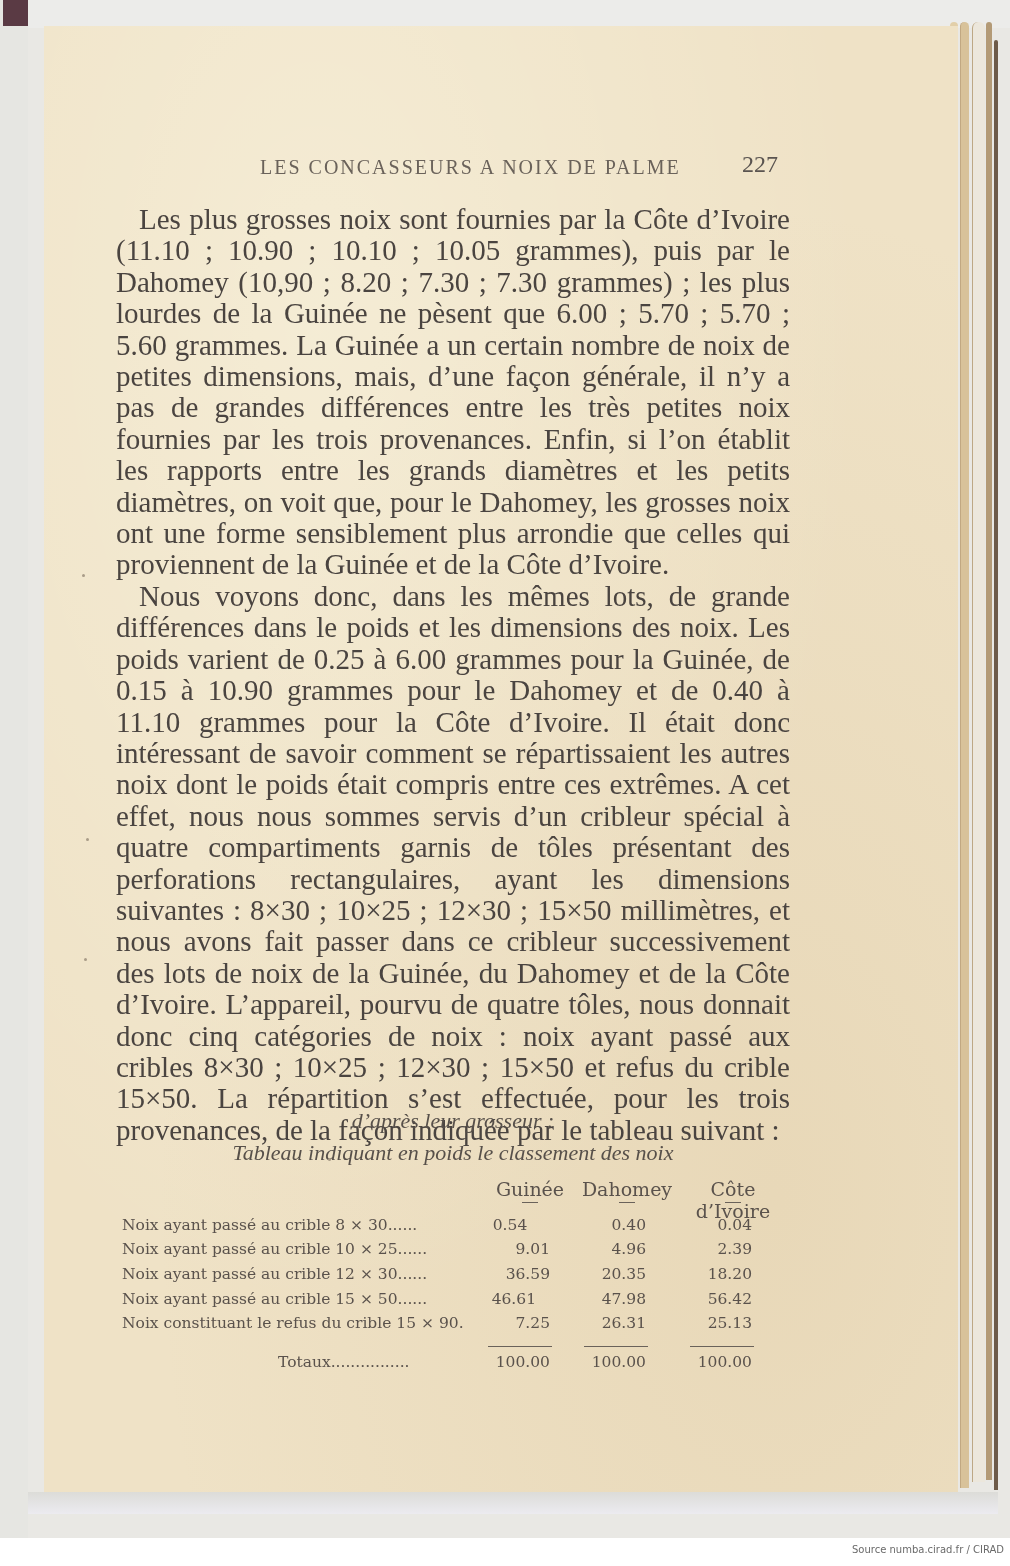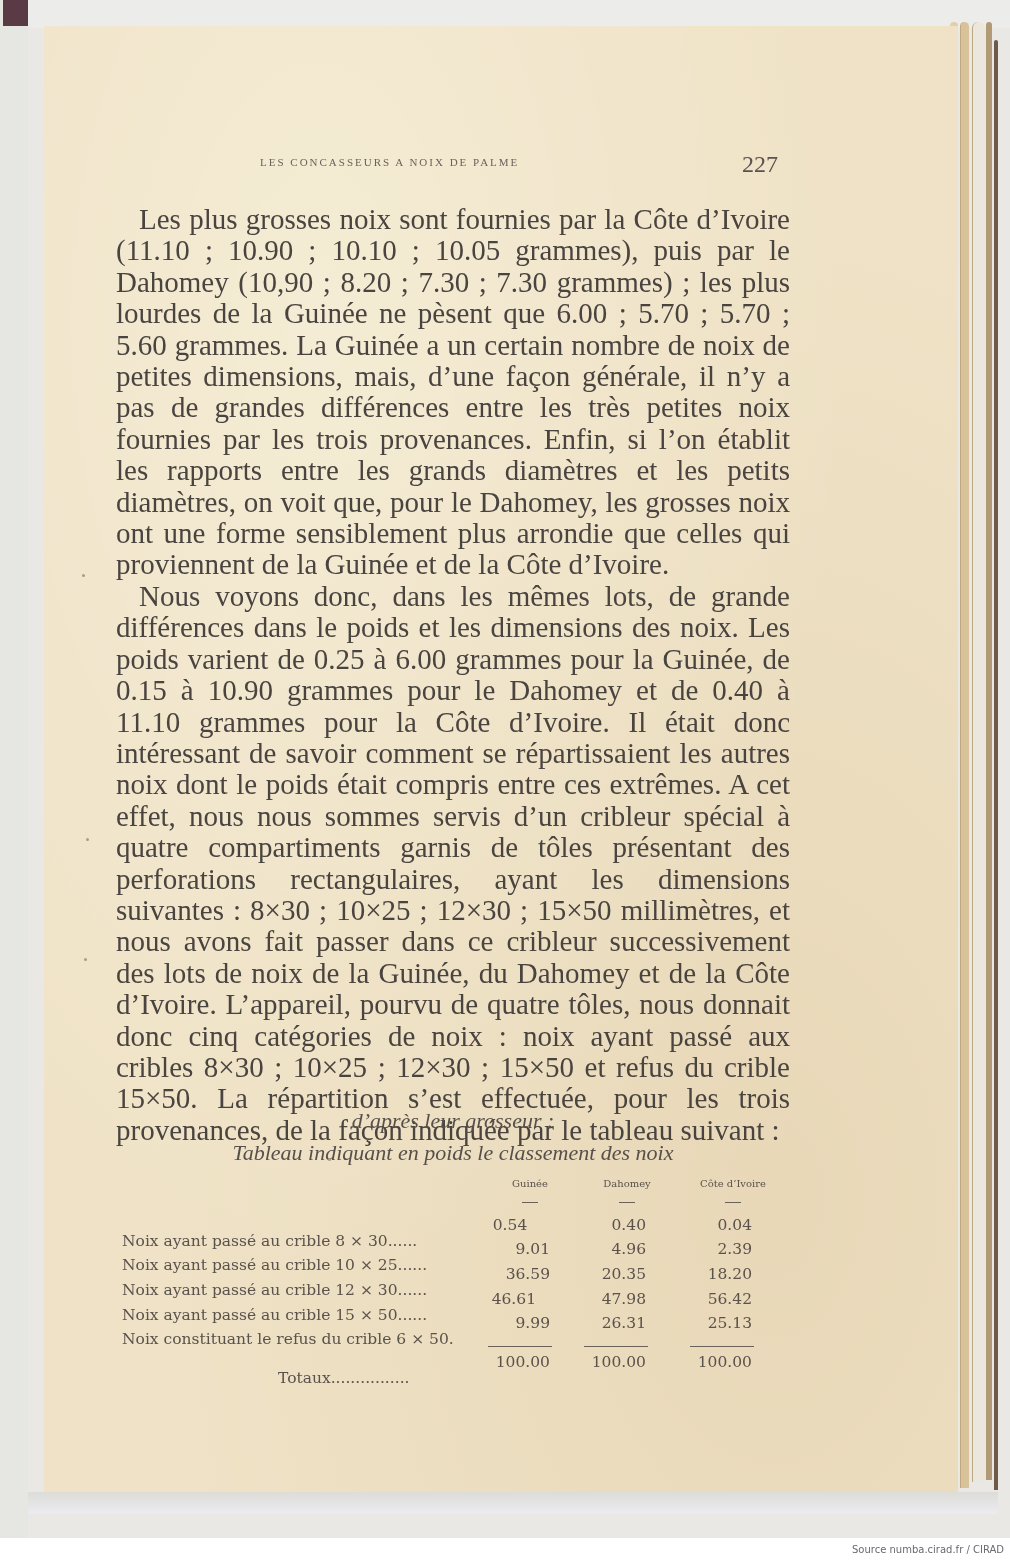--- a/index.html
+++ b/index.html
@@ -38,21 +38,21 @@
   .edge2 { left:960px; height:1466px; background:#d8c29a; border-left:1px solid #c1a882; }
   .edge3 { left:972px; height:1460px; background:#ece7dc; border-left:1px solid #bda885; width:12px; }
   .edge4 { left:986px; height:1458px; background:#b39a76; width:6px; }
   .edge5 { left:994px; height:1450px; background:#6d5a48; width:4px; top:40px; }
   .bottom-shade {
     position:absolute; left:28px; top:1492px; width:970px; height:22px;
     background:linear-gradient(#dcdcd8, #ecebf0);
   }
   .running-head {
     position:absolute; top:156px; left:260px; width:520px;
-    font-size:11px; letter-spacing:2px; color:#6a625a;
+    font-size:20px; letter-spacing:2px; color:#6a625a;
     text-transform:uppercase;
   }
   .page-number {
     position:absolute; top:151px; left:742px;
     font-size:24px; color:#5a5450;
   }
   .body-text {
     position:absolute; left:116px; top:204px; width:674px;
     font-size:29px; line-height:31.4px; color:#4a4440;
     text-align:justify;
@@ -62,25 +62,25 @@
     position:absolute; left:116px; top:1105px; width:674px;
     text-align:center; font-style:italic; font-size:22px;
     line-height:32px; color:#57504a;
   }
   .table-wrap {
     position:absolute; left:120px; top:1178px; width:680px;
     font-size:15.5px; color:#5a524c; font-family:"DejaVu Serif",serif;
   }
   .col-head {
     position:absolute; top:0; width:110px; text-align:center;
-    font-size:10px;
+    font-size:19px;
   }
   .dash { position:absolute; top:24px; width:16px; height:1px; background:#6a625a; }
   .trow { position:absolute; left:0; height:24px; width:680px; }
-  .tlabel { position:absolute; left:2px; top:16px; white-space:nowrap; }
+  .tlabel { position:absolute; left:2px; top:0; white-space:nowrap; }
   .tval { position:absolute; top:0; width:80px; text-align:right; }
   .rule { position:absolute; height:1px; background:#6a625a; width:64px; }
   .source {
     position:absolute; right:6px; top:1544px;
     font-family:"DejaVu Sans",sans-serif; font-size:10px; color:#6a6a6a;
   }
   .speck { position:absolute; width:3px; height:3px; border-radius:2px; background:#a99c88; }
 </style>
 </head>
 <body>
@@ -137,22 +137,22 @@
     <span class="tval" style="left:446px;">20.35</span>
     <span class="tval" style="left:552px;">18.20</span>
   </div>
   <div class="trow" style="top:112px;">
     <span class="tlabel">Noix ayant passé au crible 15 × 50......</span>
     <span class="tval" style="left:336px;">46.61</span>
     <span class="tval" style="left:446px;">47.98</span>
     <span class="tval" style="left:552px;">56.42</span>
   </div>
   <div class="trow" style="top:136px;">
-    <span class="tlabel">Noix constituant le refus du crible 6 × 50.</span>
-    <span class="tval" style="left:350px;">9.99</span>
+    <span class="tlabel">Noix constituant le refus du crible 15 × 90.</span>
+    <span class="tval" style="left:350px;">7.25</span>
     <span class="tval" style="left:446px;">26.31</span>
     <span class="tval" style="left:552px;">25.13</span>
   </div>
 
   <div class="rule" style="left:368px; top:168px;"></div>
   <div class="rule" style="left:464px; top:168px;"></div>
   <div class="rule" style="left:570px; top:168px;"></div>
 
   <div class="trow" style="top:175px;">
     <span class="tlabel" style="left:158px;">Totaux................</span>

